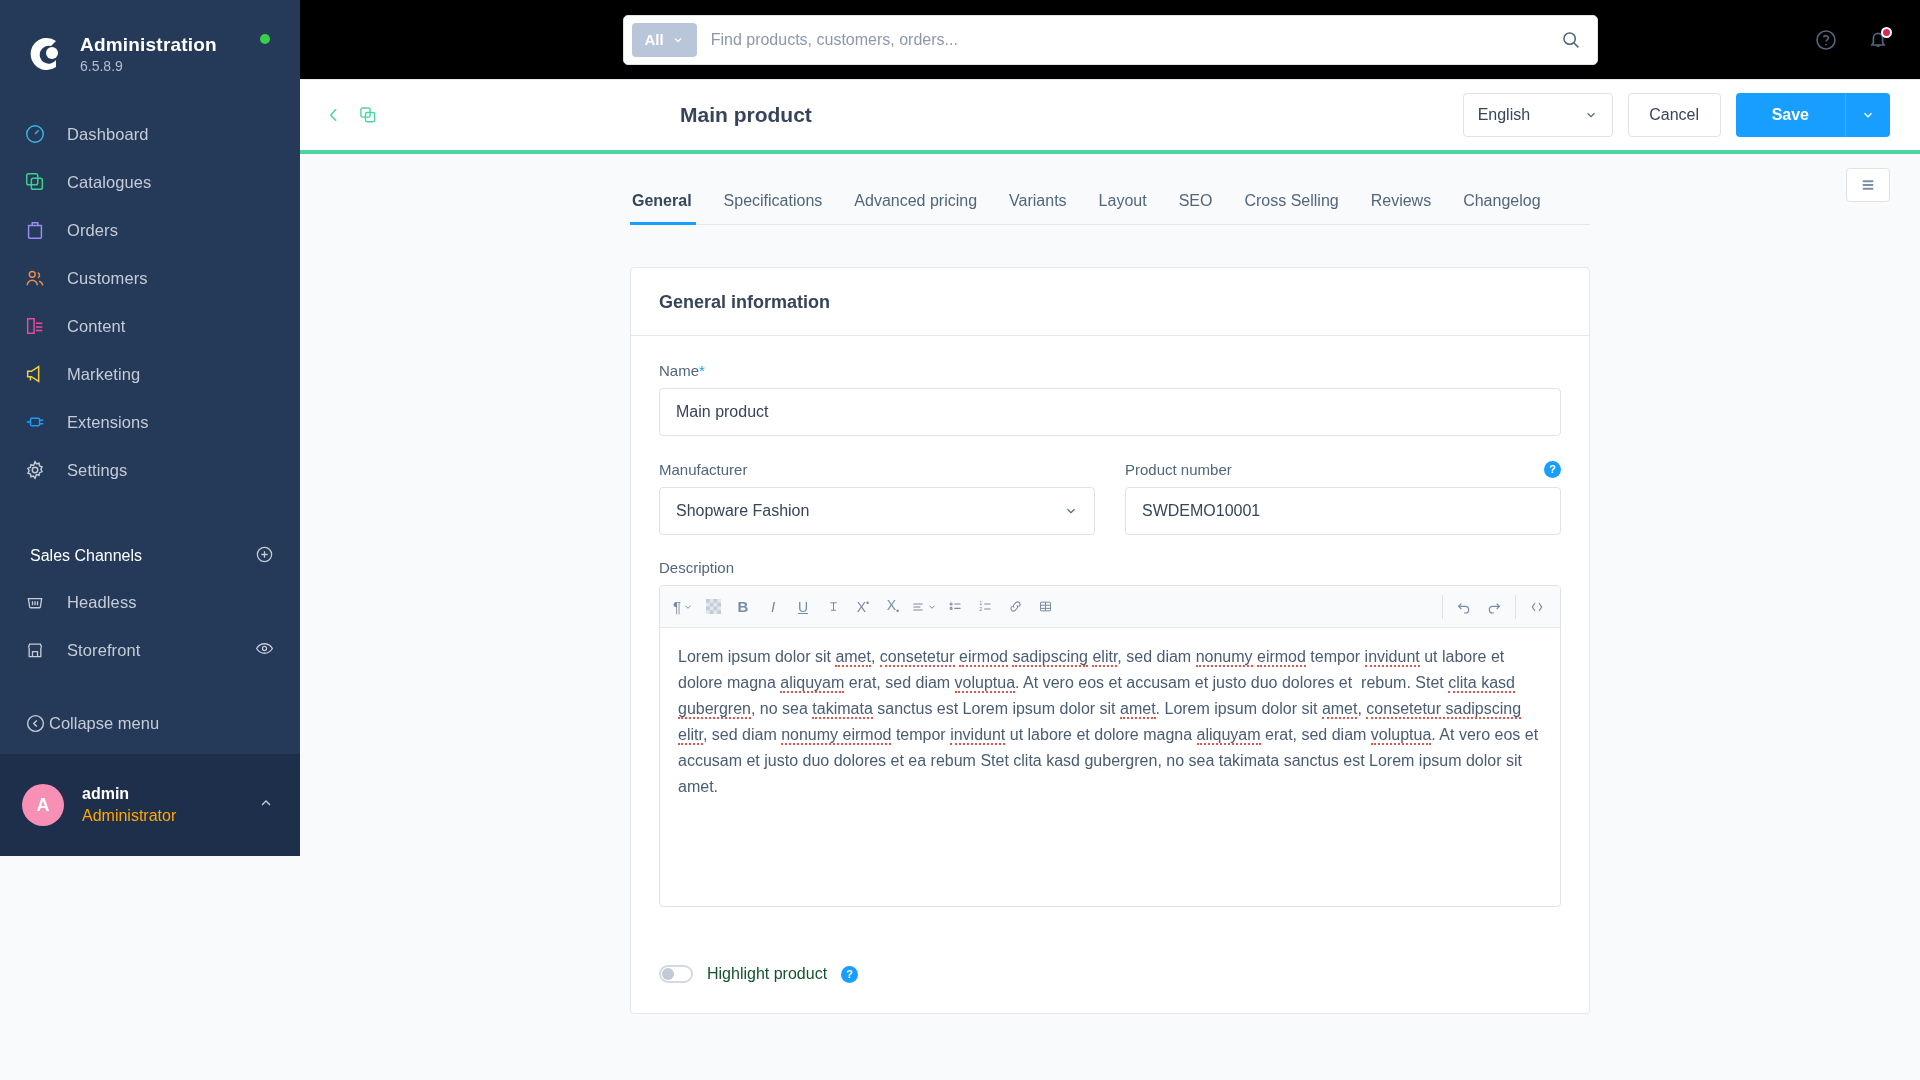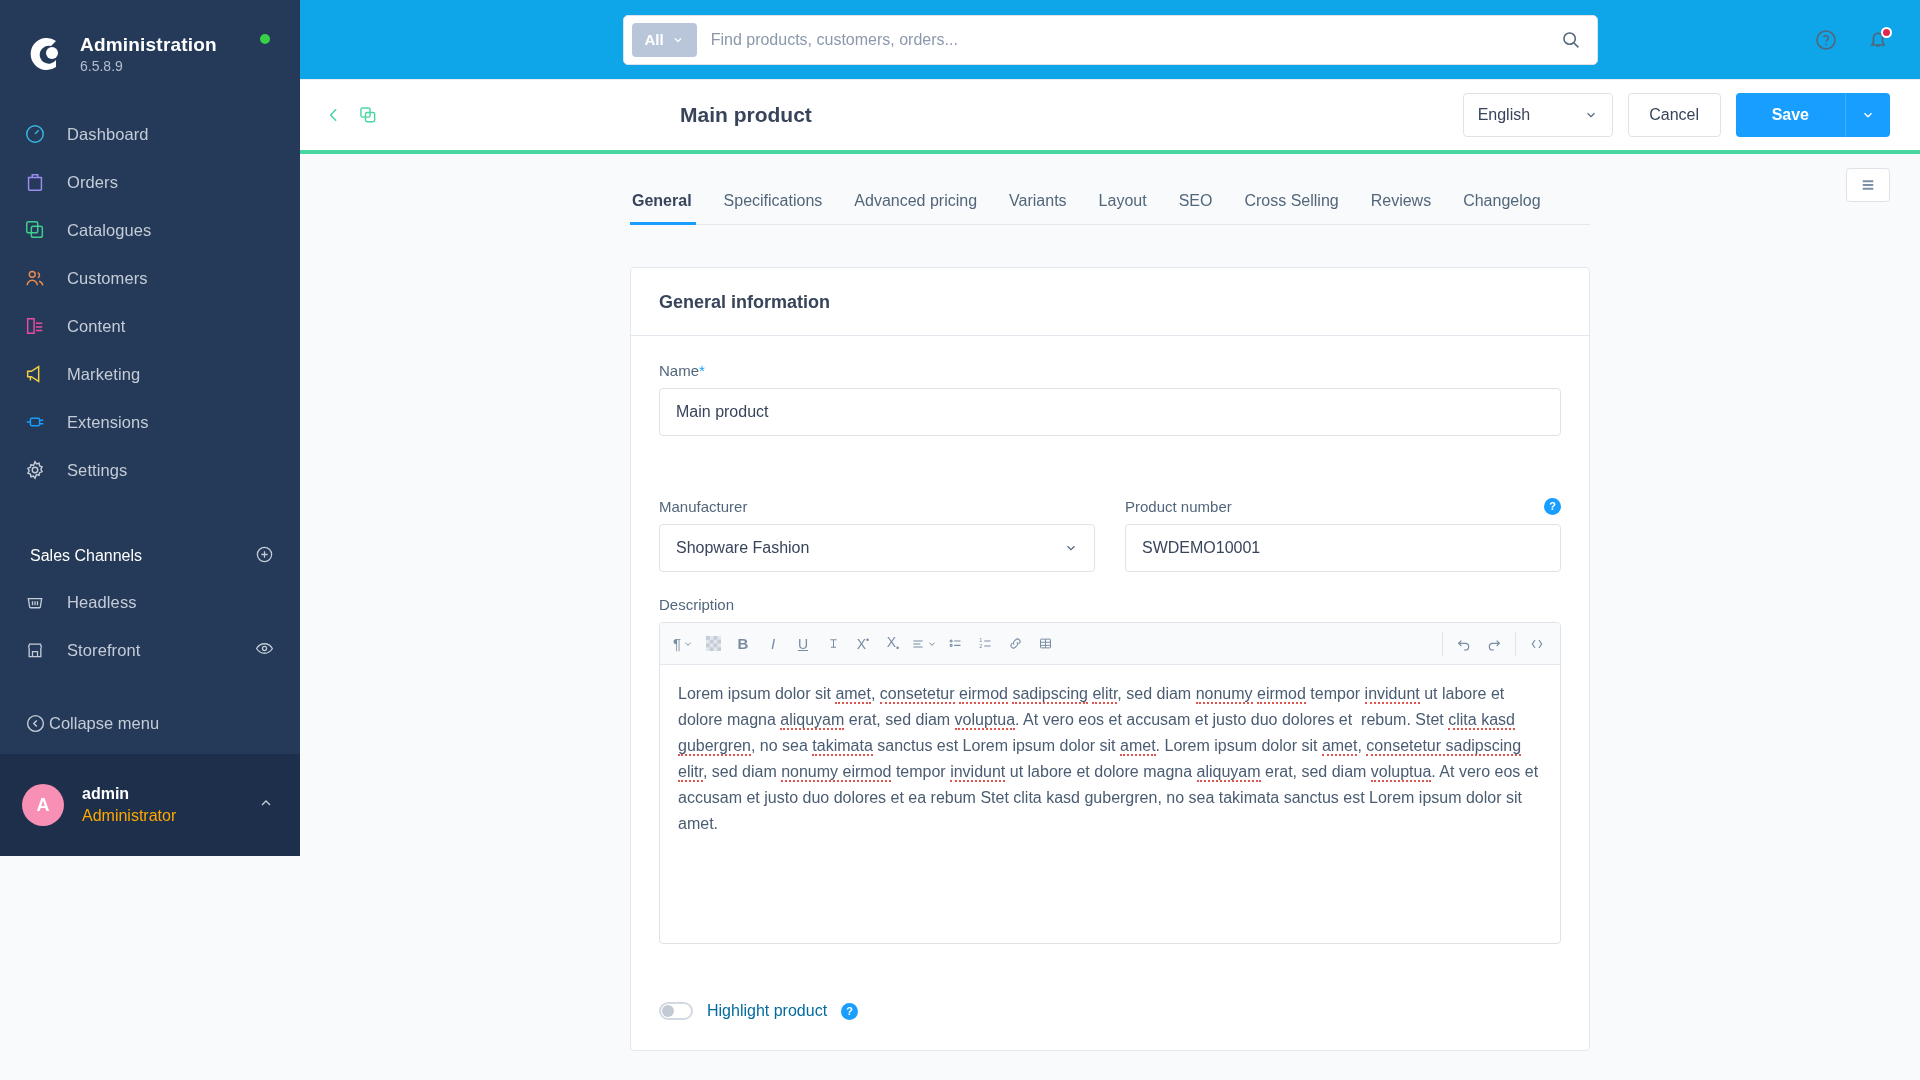--- a/index.html
+++ b/index.html
@@ -83,21 +83,21 @@
   }
   .user-meta { margin-left: 18px; }
   .user-name { color: #fff; font-size: 16px; font-weight: bold; line-height: 1.35; }
   .user-role { color: #ffa800; font-size: 16px; line-height: 1.35; }
   .user-caret { margin-left: auto; }
 
   
   .main { flex: 1; display: flex; flex-direction: column; min-width: 0; background: #f9fafb; }
 
   .topbar {
-    height: 80px; background: #0ea5e9;
+    height: 80px; background: #000000;
     border-bottom: 1px solid #e7eaee;
     display: flex; align-items: center;
     position: relative;
     flex-shrink: 0;
   }
   .search-wrap {
     width: 975px; margin: 0 auto;
     height: 50px;
     border: 1px solid #dfe3e8; border-radius: 5px;
     background: #fff;
@@ -228,21 +228,21 @@
   .req { color: #189eff; }
   .finput {
     width: 100%; height: 48px;
     border: 1px solid #dfe3e8; border-radius: 4px;
     background: #fff;
     font-size: 16px; color: #37445a;
     font-family: "Liberation Sans", sans-serif;
     padding: 0 16px; outline: none;
   }
   .row2 { display: flex; gap: 30px; margin-bottom: 24px; }
-  .col { flex: 1; min-width: 0; margin-top: 37px; }
+  .col { flex: 1; min-width: 0; }
   .label-row { display: flex; align-items: center; justify-content: space-between; margin-bottom: 9px; height: 18px; }
   .fselect {
     width: 100%; height: 48px;
     border: 1px solid #dfe3e8; border-radius: 4px;
     background: #fff;
     display: flex; align-items: center; justify-content: space-between;
     padding: 0 16px;
     font-size: 16px; color: #37445a;
     cursor: pointer;
   }
@@ -289,21 +289,21 @@
   .switch {
     width: 34px; height: 18px; border-radius: 10px;
     background: #fff; border: 2px solid #d3d9e2;
     position: relative; cursor: pointer; flex-shrink: 0;
   }
   .switch-knob {
     position: absolute; left: 1px; top: 1px;
     width: 12px; height: 12px; border-radius: 50%;
     background: #c3cad5;
   }
-  .toggle-label { font-size: 16px; color: #0369a1; }
+  .toggle-label { font-size: 16px; color: #14532d; }
 </style>
 </head>
 <body>
 
 <div id="app">
 
   <aside class="sidebar">
 
     <div class="brand">
       <span class="brand-logo">
@@ -326,36 +326,36 @@
           <svg width="22" height="22" viewBox="0 0 24 24" fill="none" stroke="#37b6e3" stroke-width="1.6">
             <circle cx="12" cy="12" r="9"></circle>
               <path d="M12 12 L16 8"></path>
           </svg>
         </span>
         <span class="nav-label">Dashboard</span>
       </div>
 
       <div class="nav-item">
         <span class="nav-icon">
+          <svg width="22" height="22" viewBox="0 0 24 24" fill="none" stroke="#3ecf8e" stroke-width="1.6">
+            <rect x="3" y="3" width="12" height="12" rx="2"></rect>
+              <rect x="8" y="8" width="12" height="12" rx="2"></rect>
+          </svg>
+        </span>
+        <span class="nav-label">Catalogues</span>
+      </div>
+
+      <div class="nav-item">
+        <span class="nav-icon">
           <svg width="22" height="22" viewBox="0 0 24 24" fill="none" stroke="#9b8cf2" stroke-width="1.6">
             <path d="M5 7 h14 v13 a1 1 0 0 1 -1 1 H6 a1 1 0 0 1 -1 -1 Z"></path>
               <path d="M9 7 V4 h6 v3"></path>
           </svg>
         </span>
         <span class="nav-label">Orders</span>
-      </div>
-
-      <div class="nav-item">
-        <span class="nav-icon">
-          <svg width="22" height="22" viewBox="0 0 24 24" fill="none" stroke="#3ecf8e" stroke-width="1.6">
-            <rect x="3" y="3" width="12" height="12" rx="2"></rect>
-              <rect x="8" y="8" width="12" height="12" rx="2"></rect>
-          </svg>
-        </span>
-        <span class="nav-label">Catalogues</span>
       </div>
 
       <div class="nav-item">
         <span class="nav-icon">
           <svg width="22" height="22" viewBox="0 0 24 24" fill="none" stroke="#f08b4b" stroke-width="1.6">
             <circle cx="9" cy="8" r="3.2"></circle>
               <path d="M3.5 20 a5.5 5.5 0 0 1 11 0"></path>
             <path d="M15 6.2 a3 3 0 0 1 0 5.6"></path>
               <path d="M16.5 15.5 a5.5 5.5 0 0 1 4 4.5"></path>
           </svg>

